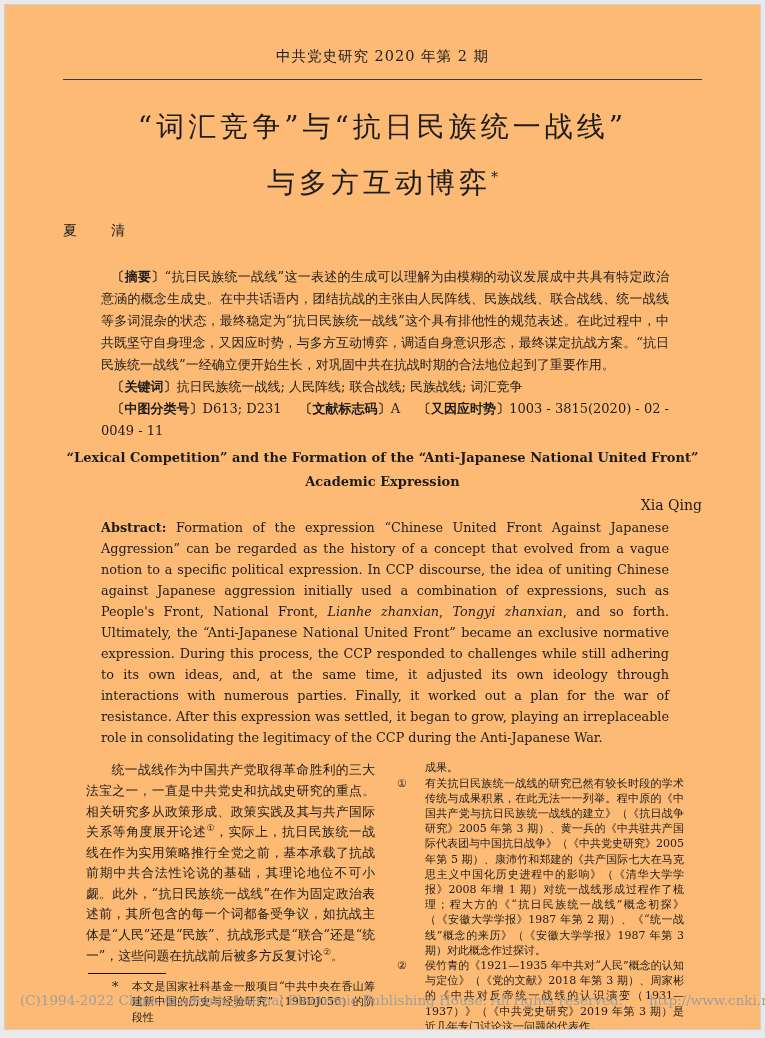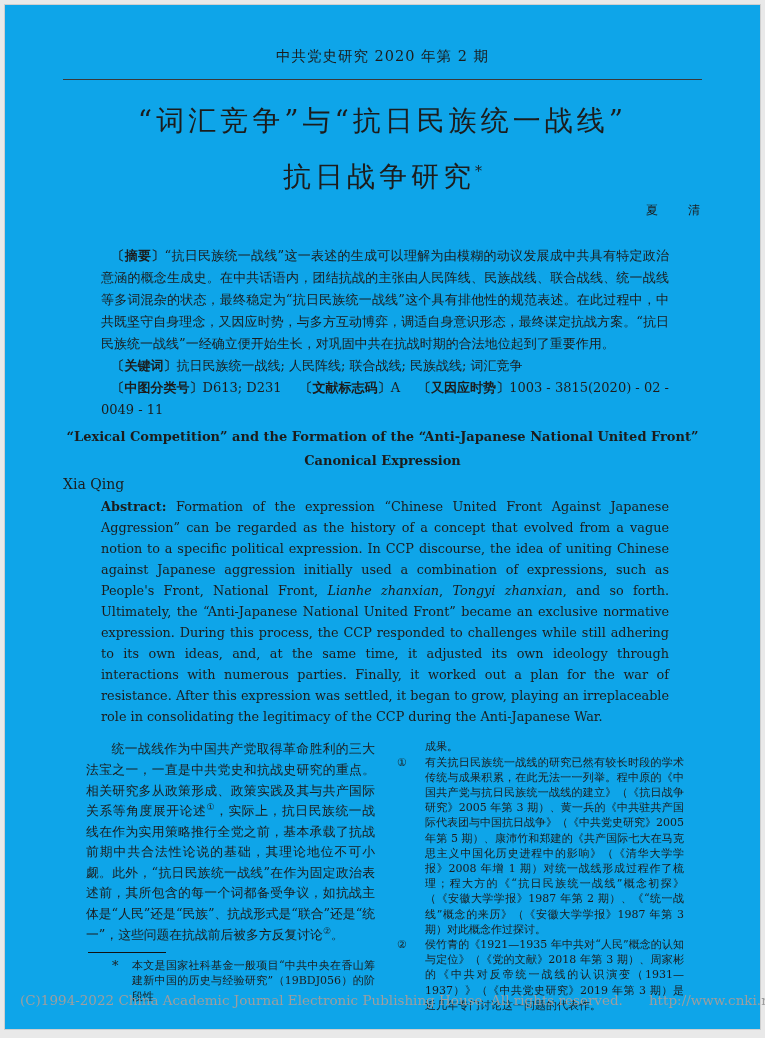--- a/index.html
+++ b/index.html
@@ -4,51 +4,51 @@
 <style>
   html,body{margin:0;padding:0;}
   .stage{
     width:765px;height:1038px;position:relative;
     background:#e9e9e9;
     font-family:"DejaVu Serif","Liberation Serif",serif;
     color:#1c1c1c;overflow:hidden;
   }
   .page{
     position:absolute;left:4px;top:4px;width:757px;height:1026px;
-    background:#0ea5e9;border:1px solid #cfcfcf;box-sizing:border-box;
+    background:#fdba74;border:1px solid #cfcfcf;box-sizing:border-box;
     padding:0 58px;overflow:hidden;
   }
   .journal-header{
     margin-top:42px;text-align:center;font-size:14.5px;letter-spacing:1px;
   }
   .header-rule{
     margin-top:13px;border:none;border-top:1.5px solid #3a3a3a;height:0;
   }
   .article-title{
-    margin:16px 0 0 0;text-align:center;font-weight:normal;
+    margin:22px 0 0 0;text-align:center;font-weight:normal;
     font-size:28px;line-height:50px;letter-spacing:4px;
   }
   .article-title sup{font-size:14px;letter-spacing:0;}
   .author-name{
-    text-align:right;font-size:12px;letter-spacing:2px;
+    margin-top:14px;text-align:left;font-size:14px;letter-spacing:2px;
   }
   .cn-abstract-block{
     margin:26px 33px 0 38px;font-size:13px;line-height:22px;text-align:justify;
   }
   .cn-abstract-block p{margin:0;text-indent:0.8em;}
   .cn-label{
     font-weight:bold;font-family:"DejaVu Sans","Liberation Sans",sans-serif;
     font-size:13px;
   }
   .clc-gap{display:inline-block;width:18px;}
   .en-title{
     margin-top:4px;text-align:center;font-weight:bold;
     font-size:13px;line-height:24px;
   }
-  .en-author{margin-top:3px;text-align:left;font-size:14px;line-height:17px;}
+  .en-author{margin-top:3px;text-align:right;font-size:14px;line-height:17px;}
   .en-abstract{
     margin:3px 33px 0 38px;font-size:12.8px;line-height:21px;text-align:justify;
   }
   .en-abstract .en-label{font-weight:bold;margin-top:24px;}
   .en-abstract i{}
   .columns{
     margin:12px 18px 0 23px;display:flex;gap:20px;height:276px;overflow:hidden;
   }
   .col{flex:1 1 0;min-width:0;}
   .body-paragraph{
@@ -74,31 +74,31 @@
 </style>
 </head>
 <body>
 
 <div class="stage">
   <div class="page">
 
     <div class="journal-header">中共党史研究 2020 年第 2 期</div>
     <hr class="header-rule">
 
-    <h1 class="article-title"><span>“词汇竞争”与“抗日民族统一战线”</span><br><span>抗日战争研究</span><sup>*</sup></h1>
+    <h1 class="article-title"><span>“词汇竞争”与“抗日民族统一战线”</span><br><span>与多方互动博弈</span><sup>*</sup></h1>
 
     <div class="author-name">夏　　清</div>
 
     <div class="cn-abstract-block">
       <p><span class="cn-label">〔摘要〕</span><span>“抗日民族统一战线”这一表述的生成可以理解为由模糊的动议发展成中共具有特定政治意涵的概念生成史。在中共话语内，团结抗战的主张由人民阵线、民族战线、联合战线、统一战线等多词混杂的状态，最终稳定为“抗日民族统一战线”这个具有排他性的规范表述。在此过程中，中共既坚守自身理念，又因应时势，与多方互动博弈，调适自身意识形态，最终谋定抗战方案。“抗日民族统一战线”一经确立便开始生长，对巩固中共在抗战时期的合法地位起到了重要作用。</span></p>
       <p><span class="cn-label">〔关键词〕</span><span>抗日民族统一战线; 人民阵线; 联合战线; 民族战线; 词汇竞争</span></p>
       <p><span class="cn-label">〔中图分类号〕</span><span>D613; D231</span><span class="clc-gap"></span><span class="cn-label">〔文献标志码〕</span><span>A</span><span class="clc-gap"></span><span class="cn-label">〔又因应时势〕</span><span>1003 - 3815(2020) - 02 - 0049 - 11</span></p>
     </div>
 
-    <div class="en-title"><span>“Lexical Competition” and the Formation of the “Anti-Japanese National United Front”</span><br><span>Canonical Expression</span></div>
+    <div class="en-title"><span>“Lexical Competition” and the Formation of the “Anti-Japanese National United Front”</span><br><span>Academic Expression</span></div>
     <div class="en-author">Xia Qing</div>
 
     <p class="en-abstract"><span class="en-label">Abstract:</span><span> Formation of the expression “Chinese United Front Against Japanese Aggression” can be regarded as the history of a concept that evolved from a vague notion to a specific political expression. In CCP discourse, the idea of uniting Chinese against Japanese aggression initially used a combination of expressions, such as People's Front, National Front, </span><i>Lianhe zhanxian</i><span>, </span><i>Tongyi zhanxian</i><span>, and so forth. Ultimately, the “Anti-Japanese National United Front” became an exclusive normative expression. During this process, the CCP responded to challenges while still adhering to its own ideas, and, at the same time, it adjusted its own ideology through interactions with numerous parties. Finally, it worked out a plan for the war of resistance. After this expression was settled, it began to grow, playing an irreplaceable role in consolidating the legitimacy of the CCP during the Anti-Japanese War.</span></p>
 
     <div class="columns">
 
       <div class="col col-left">
         <p class="body-paragraph"><span>统一战线作为中国共产党取得革命胜利的三大法宝之一，一直是中共党史和抗战史研究的重点。相关研究多从政策形成、政策实践及其与共产国际关系等角度展开论述</span><span class="sup-note">①</span><span>，实际上，抗日民族统一战线在作为实用策略推行全党之前，基本承载了抗战前期中共合法性论说的基础，其理论地位不可小觑。此外，“抗日民族统一战线”在作为固定政治表述前，其所包含的每一个词都备受争议，如抗战主体是“人民”还是“民族”、抗战形式是“联合”还是“统一”，这些问题在抗战前后被多方反复讨论</span><span class="sup-note">②</span><span>。</span></p>
         <div class="fn-sep"></div>
         <div class="footnote author-footnote"><span class="fn-marker">*</span><span>本文是国家社科基金一般项目“中共中央在香山筹建新中国的历史与经验研究”（19BDJ056）的阶段性</span></div>

